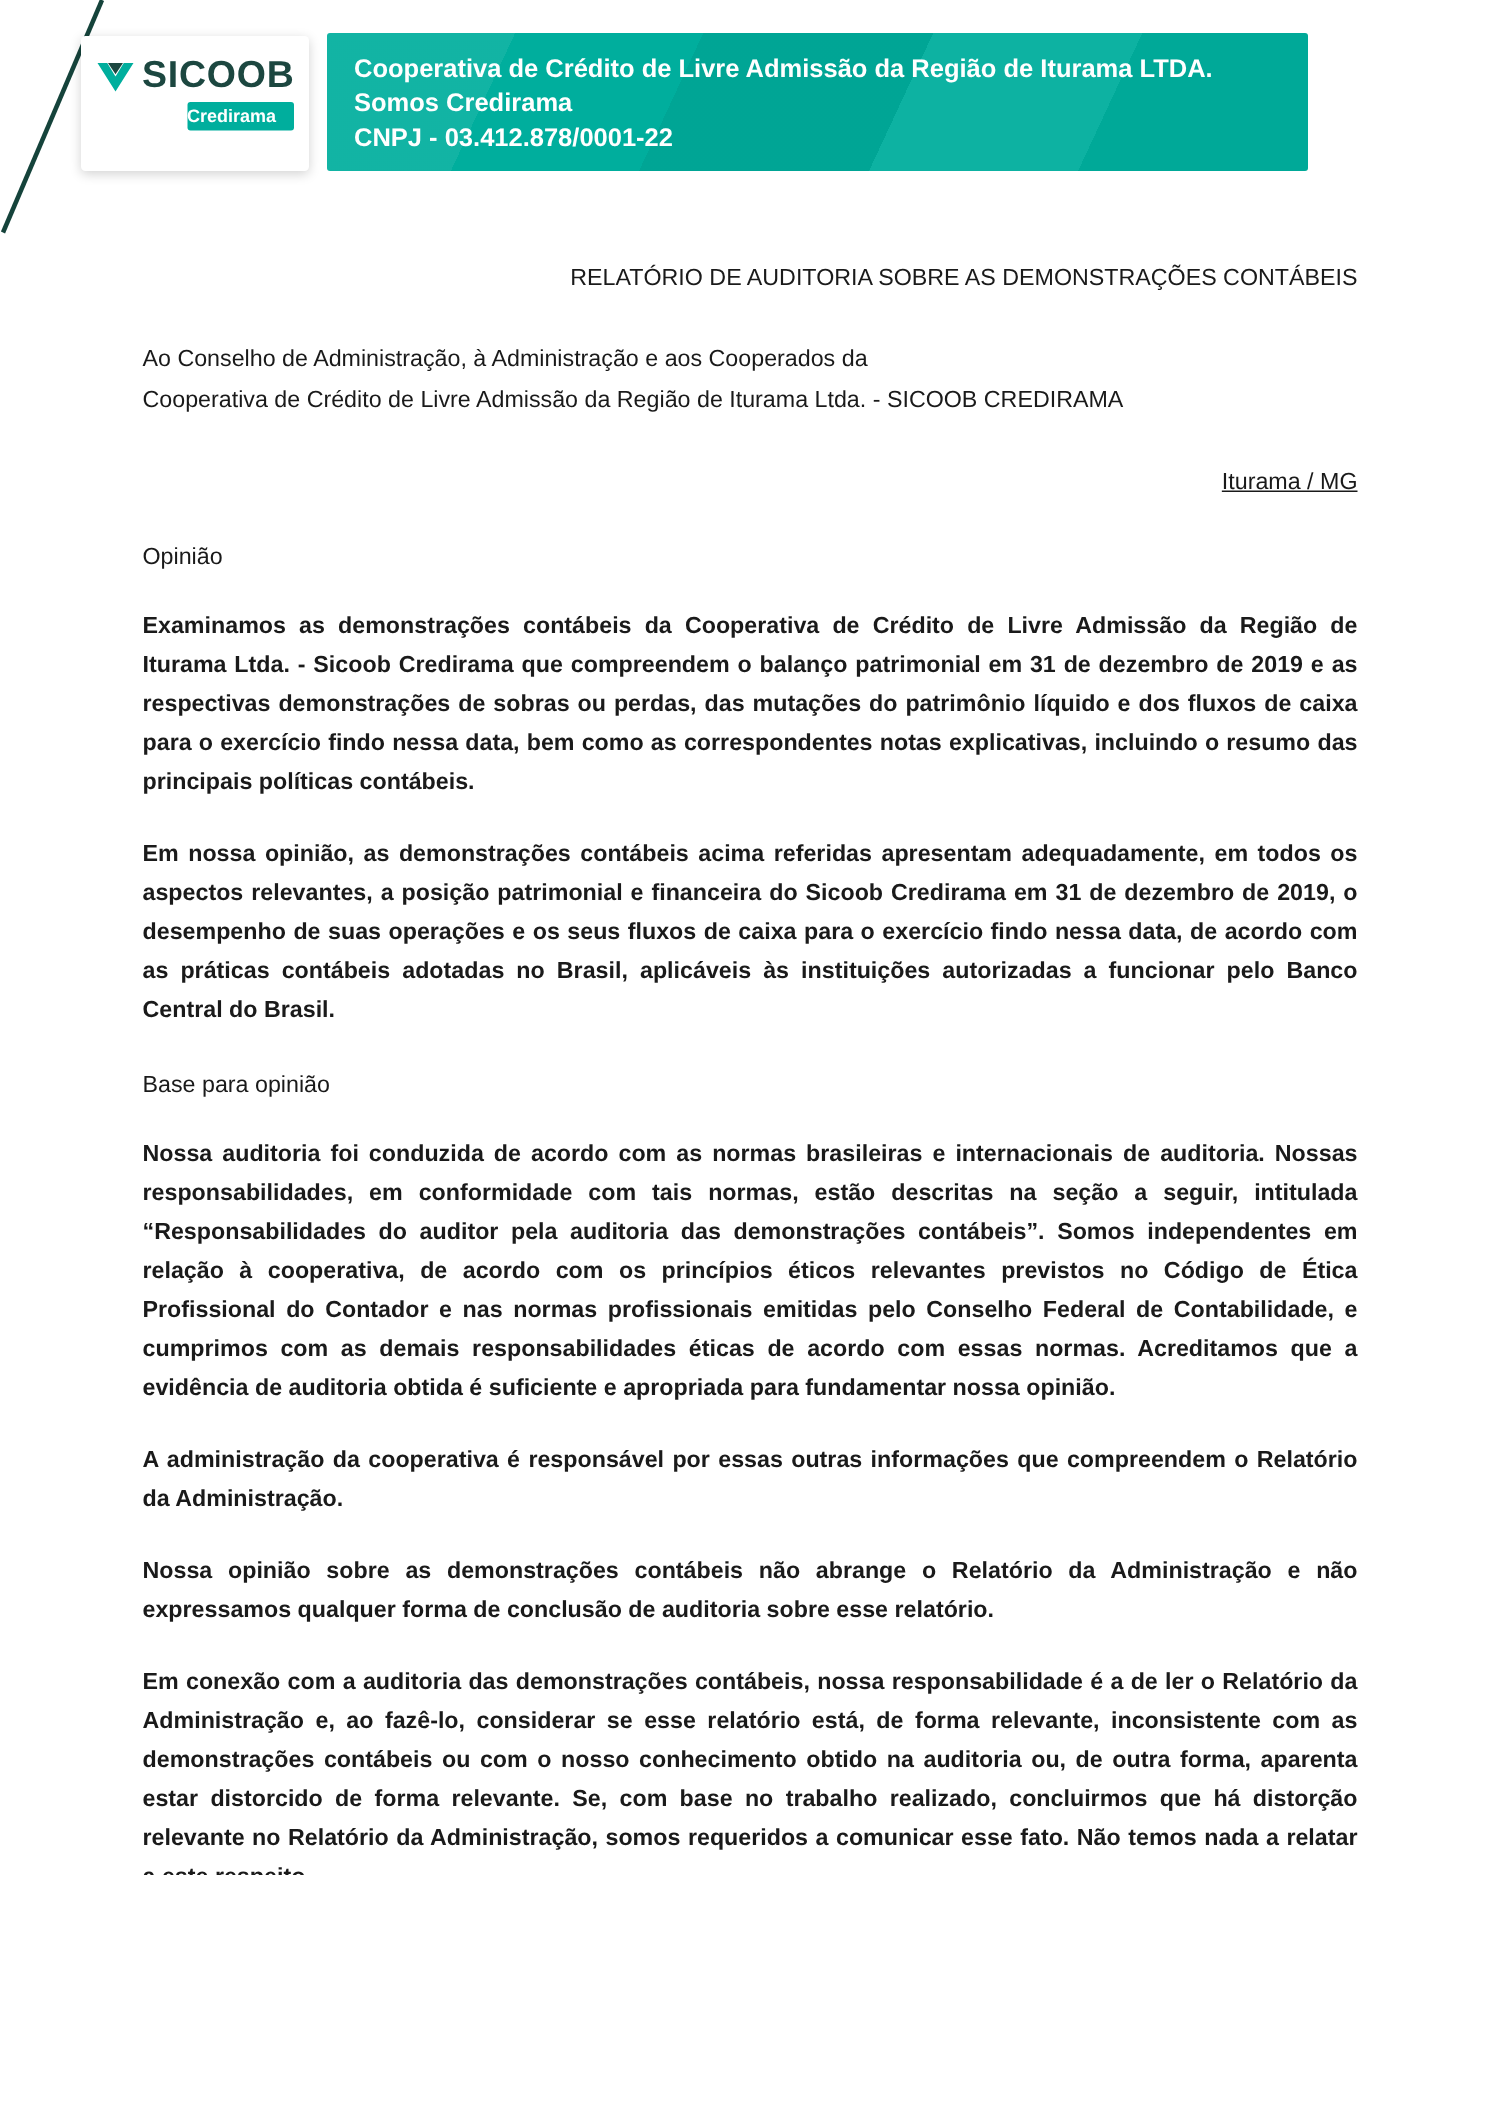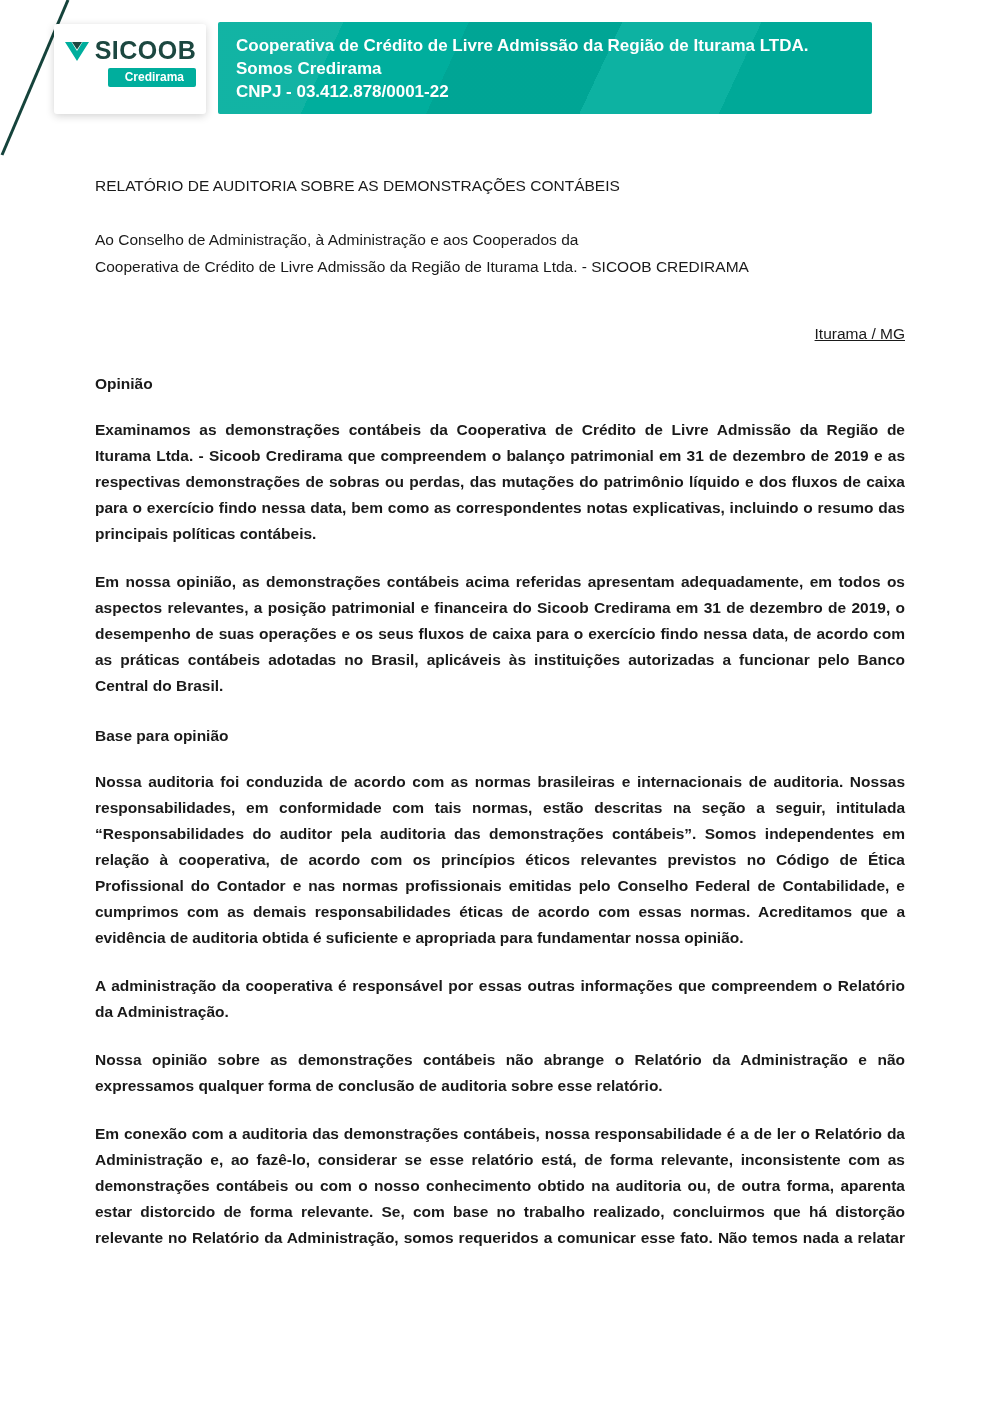--- a/index.html
+++ b/index.html
@@ -51,21 +51,21 @@
     letter-spacing: 0.5px;
     line-height: 1;
   }
   .logo-subbar {
     margin-top: 5px;
     align-self: flex-end;
     background: #00ae9d;
     color: #ffffff;
     font-size: 12px;
     font-weight: bold;
-    padding: 3px 12px 4px 17px;
+    padding: 3px 12px 4px 0;
     border-radius: 2px;
     line-height: 1;
   }
 
   .banner {
     position: absolute;
     top: 22px;
     left: 218px;
     width: 654px;
     height: 92px;
@@ -97,37 +97,37 @@
     top: 173px;
     left: 0;
     width: 100%;
     padding: 0 95px;
     color: #1a1a1a;
     font-size: 15.5px;
     line-height: 26px;
   }
 
   .doc-title {
-    text-align: left;
+    text-align: right;
     font-weight: normal;
     font-size: 15.5px;
     margin-bottom: 27px;
   }
 
-  .addressee { margin-bottom: 41px; }
+  .addressee { margin-bottom: 29px; }
   .addressee div { line-height: 27px; }
 
   .location {
     text-decoration: underline;
     margin-bottom: 24px;
     text-align: right;
   }
 
   .sec-heading {
-    font-weight: bold;
+    font-weight: normal;
     margin: 24px 0 20px 0;
   }
 
   .para {
     text-align: justify;
     margin: 8px 0 22px 0;
     font-weight: bold;
   }
 </style>
 </head>

